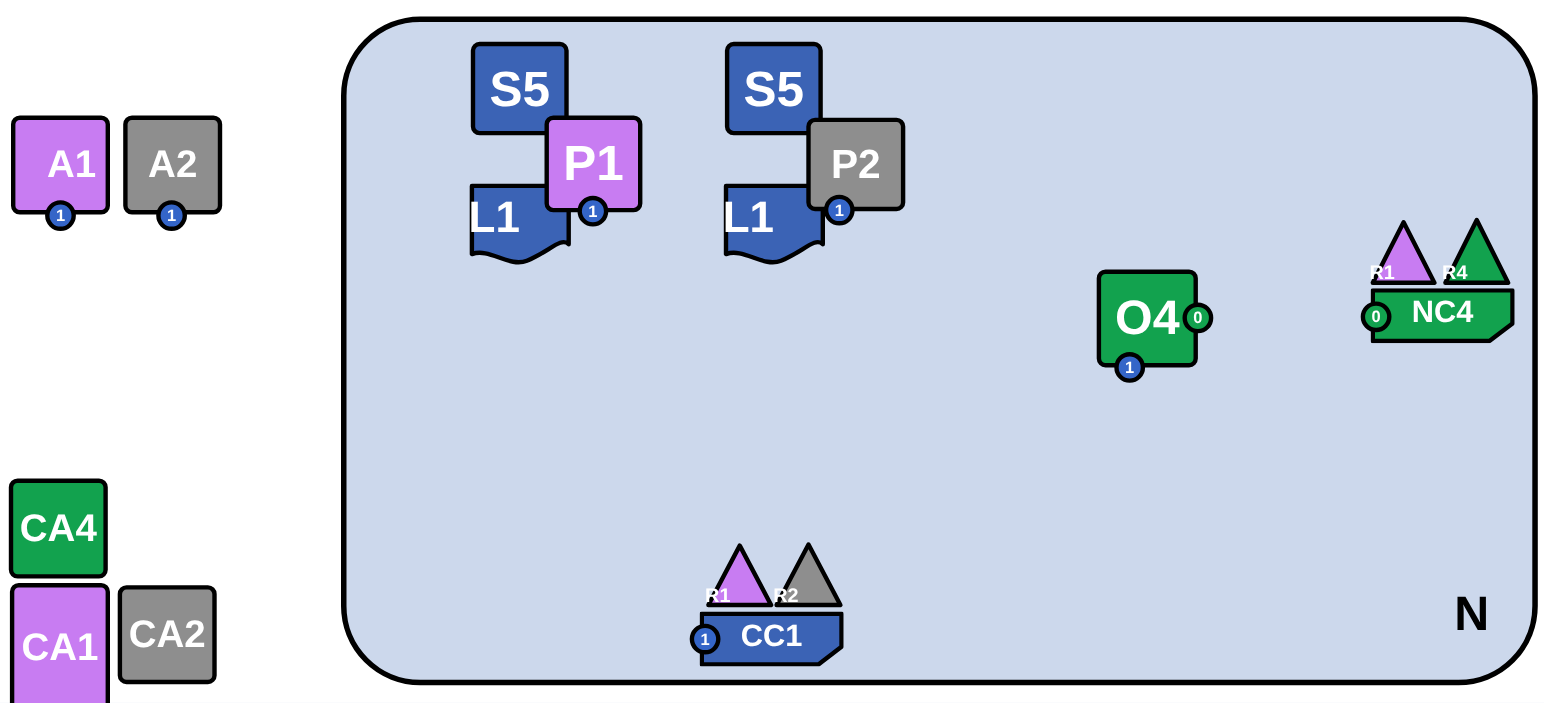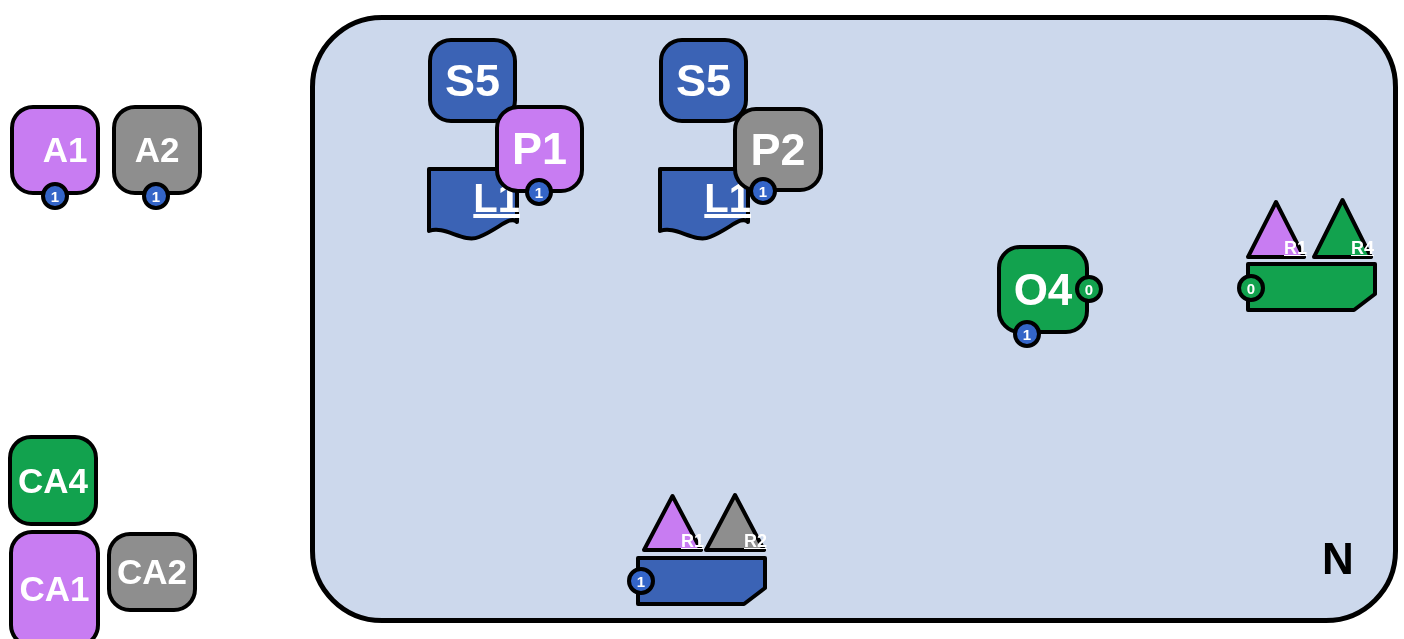--- a/index.html
+++ b/index.html
@@ -17,21 +17,21 @@
     width: 1404px; height: 639px;
     background: #ffffff;
     font-family: "Liberation Sans", sans-serif;
     position: relative;
     overflow: hidden;
   }
   .node {
     position: absolute;
     box-sizing: border-box;
     border: 4px solid var(--outline);
-    border-radius: 23px;
+    border-radius: 8px;
     display: flex;
     align-items: center;
     justify-content: center;
     color: var(--label-text);
     font-weight: bold;
     z-index: 2;
   }
   .boundary {
     position: absolute;
     box-sizing: border-box;
@@ -64,42 +64,41 @@
     font-size: 15px;
     z-index: 6;
   }
   .badge-blue  { background: var(--badge-blue); }
   .badge-green { background: var(--green); }
   .shapebox { position: absolute; z-index: 2; }
   .shapebox svg { display: block; }
   .shape-label {
     position: absolute;
     left: 0; right: 0;
-    text-align: right;
+    text-align: left;
     color: var(--label-text);
     font-weight: bold;
     pointer-events: none;
-    text-decoration: underline;
   }
   
   #a1  { left: 10px;  top: 105px; width: 90px; height: 90px; background: var(--purple); font-size: 35px; padding-left: 20px; }
   #a2  { left: 112px; top: 105px; width: 90px; height: 90px; background: var(--gray);   font-size: 35px; }
   #ca4 { left: 8px;   top: 435px; width: 90px; height: 91px; background: var(--green);  font-size: 35px; }
   #ca1 { left: 9px;   top: 530px; width: 91px; height: 118px; background: var(--purple); font-size: 35px; }
-  #ca2 { left: 107px; top: 532px; width: 90px; height: 80px; background: var(--gray);   font-size: 35px; }
+  #ca2 { left: 107px; top: 532px; width: 90px; height: 90px; background: var(--gray);   font-size: 35px; }
   #a1-badge { left: 41px;  top: 182px; }
   #a2-badge { left: 142px; top: 182px; }
   
   #s5a { left: 428px; top: 38px;  width: 89px; height: 85px; background: var(--blue);   font-size: 45px; }
   #p1  { left: 495px; top: 105px; width: 89px; height: 88px; background: var(--purple); font-size: 45px; z-index: 4; }
   #l1a { left: 426px; top: 166px; width: 94px; height: 78px; }
   #p1-badge { left: 525px; top: 178px; }
   
   #s5b { left: 659px; top: 38px;  width: 89px; height: 85px; background: var(--blue); font-size: 45px; }
-  #p2  { left: 733px; top: 107px; width: 90px; height: 85px; background: var(--gray); font-size: 45px; z-index: 4; }
+  #p2  { left: 733px; top: 107px; width: 90px; height: 85px; background: var(--gray); font-size: 37px; z-index: 4; }
   #l1b { left: 657px; top: 166px; width: 94px; height: 78px; }
   #p2-badge { left: 749px; top: 177px; }
   .flag-label { top: 10px; font-size: 40px; }
   
   #o4 { left: 997px; top: 245px; width: 92px; height: 89px; background: var(--green); font-size: 44px; text-align: center; }
   #o4-badge-right  { left: 1075px; top: 275px; }
   #o4-badge-bottom { left: 1013px; top: 320px; }
   
   #nc4-r1 { left: 1245px; top: 199px; width: 62px; height: 61px; }
   #nc4-r4 { left: 1311px; top: 197px; width: 63px; height: 63px; }
@@ -194,20 +193,21 @@
 <div class="shapebox" id="nc4-r4">
   <svg width="63" height="63" viewBox="0 0 63 63">
     <polygon points="31.5,3 60,60 3,60" style="fill:var(--green); stroke:var(--outline); stroke-width:4; stroke-linejoin:round;"></polygon>
   </svg>
   <div class="shape-label tri-label">R4</div>
 </div>
 <div class="shapebox" id="nc4">
   <svg width="131" height="50" viewBox="0 0 131 50">
     <path d="M2,2 H129 V32 L108,48 H2 Z" style="fill:var(--green); stroke:var(--outline); stroke-width:4; stroke-linejoin:round;"></path>
   </svg>
+  <div class="shape-label banner-label">NC4</div>
 </div>
 <div class="badge badge-green" id="nc4-badge">
   <span>0</span>
 </div>
 
 <div class="shapebox" id="cc1-r1">
   <svg width="63" height="60" viewBox="0 0 63 60">
     <polygon points="31.5,3 60,57 3,57" style="fill:var(--purple); stroke:var(--outline); stroke-width:4; stroke-linejoin:round;"></polygon>
   </svg>
   <div class="shape-label tri-label">R1</div>
@@ -215,16 +215,17 @@
 <div class="shapebox" id="cc1-r2">
   <svg width="64" height="61" viewBox="0 0 64 61">
     <polygon points="32,3 61,58 3,58" style="fill:var(--gray); stroke:var(--outline); stroke-width:4; stroke-linejoin:round;"></polygon>
   </svg>
   <div class="shape-label tri-label">R2</div>
 </div>
 <div class="shapebox" id="cc1">
   <svg width="131" height="50" viewBox="0 0 131 50">
     <path d="M2,2 H129 V32 L108,48 H2 Z" style="fill:var(--blue); stroke:var(--outline); stroke-width:4; stroke-linejoin:round;"></path>
   </svg>
+  <div class="shape-label banner-label">CC1</div>
 </div>
 <div class="badge badge-blue" id="cc1-badge">
   <span>1</span>
 </div>
 
 </body></html>

